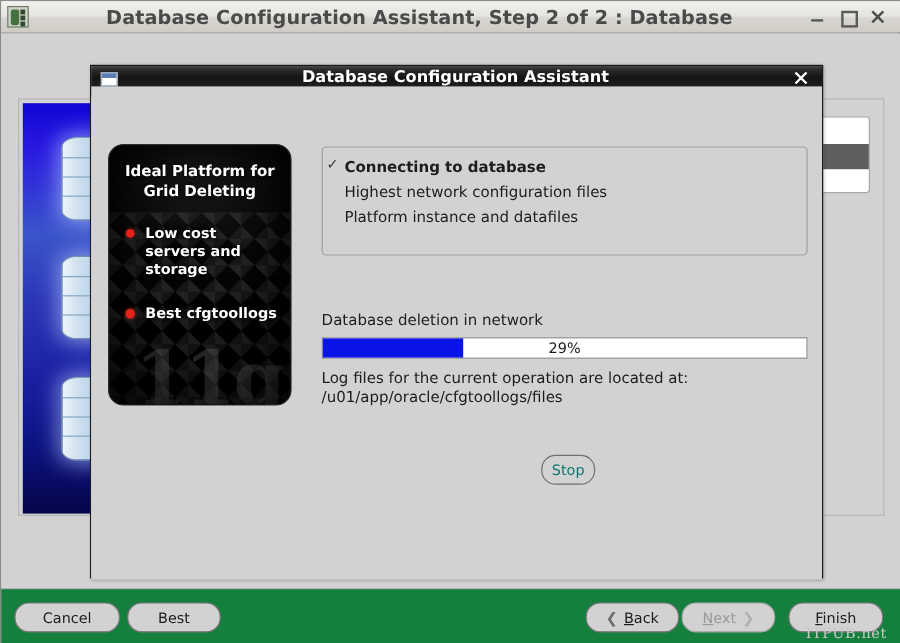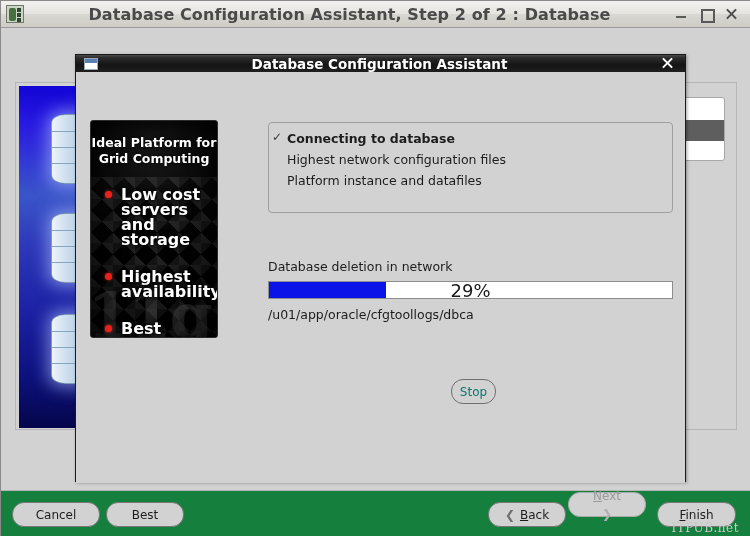--- a/index.html
+++ b/index.html
@@ -160,21 +160,21 @@
     user-select: none;
   }
   .jbtn.disabled { color: #9a9a9a; border-color: #a9a9a9; }
   .jbtn .mn { text-decoration: underline; }
   .chev { font-size: 12px; line-height: 1; color: #6e6e6e; }
   .jbtn.disabled .chev { color: #b0b0b0; }
 
   #btn-cancel { left: 11px;  top: 11px; width: 88px; }
   #btn-help   { left: 105px; top: 11px; width: 78px; }
   #btn-back   { left: 487px; top: 11px; width: 78px; }
-  #btn-next   { left: 567px; top: 1px; width: 78px; flex-direction: column; }
+  #btn-next   { left: 567px; top: 11px; width: 78px; }
   #btn-finish { left: 656px; top: 11px; width: 79px; }
 
   #watermark {
     position: absolute;
     right: 12px; bottom: 2px;
     font-size: 12px;
     color: #c9c9c9;
     letter-spacing: 0.5px;
     font-family: "DejaVu Serif", "Liberation Serif", serif;
     user-select: none;
@@ -188,21 +188,21 @@
     background: #d2d2d2;
     border: 1px solid #1a1a1a;
     box-shadow: 1px 1px 3px rgba(0,0,0,0.35);
   }
   #dialog-titlebar {
     position: absolute;
     left: 0; top: 0;
     width: 100%; height: 17px;
     background: linear-gradient(180deg, #4a4a4a 0%, #2b2b2b 18%, #141414 58%, #1f1f1f 100%);
     display: flex;
-    align-items: center;
+    align-items: flex-end;
   }
   #dialog-icon {
     width: 14px; height: 12px;
     margin-left: 8px;
     flex: none;
     background: #ffffff;
     border: 1px solid #9aa8bb;
     position: relative;
   }
   #dialog-icon::before {
@@ -235,26 +235,26 @@
     position: absolute;
     left: 0; top: 26px;
     width: 100%; height: 402px;
     background: #d2d2d2;
   }
 
   
   #splash-panel {
     position: absolute;
     left: 14px; top: 39px;
-    width: 128px; height: 218px;
+    width: 153px; height: 218px;
     background:
       radial-gradient(ellipse 120% 60% at 50% 8%, #1b1b1b 0%, #080808 55%, #000 100%),
       #000;
     border: 1px solid #2b2b2b;
-    border-radius: 3px;
+    border-radius: 13px;
     overflow: hidden;
     box-shadow: inset 0 0 26px rgba(0,0,0,0.95);
   }
   
   #splash-texture {
     position: absolute;
     left: 0; top: 56px; right: 0; bottom: 0;
     background-image:
       linear-gradient(45deg, rgba(70,70,70,0.55) 25%, transparent 25%, transparent 75%, rgba(70,70,70,0.55) 75%),
       linear-gradient(-45deg, rgba(48,48,48,0.5) 25%, transparent 25%, transparent 75%, rgba(48,48,48,0.5) 75%);
@@ -287,21 +287,21 @@
   }
   #splash-bullets {
     position: absolute;
     left: 14px; right: 8px; top: 66px;
   }
   .splash-bullet {
     position: relative;
     padding-left: 16px;
     margin-bottom: 22px;
     color: #ffffff;
-    font-size: 16px;
+    font-size: 12px;
     font-weight: bold;
     line-height: 15px;
     text-shadow: 0 0 3px #000, 0 0 6px #000;
   }
   .splash-bullet .dot {
     position: absolute;
     left: 0; top: 4px;
     width: 7px; height: 7px;
     border-radius: 50%;
     background: #e8211b;
@@ -354,21 +354,21 @@
     left: 0; top: 0; bottom: 0;
     width: 29%;
     background: #0a13e8;
   }
   #progress-text {
     position: absolute;
     inset: 0;
     display: flex;
     align-items: center;
     justify-content: center;
-    font-size: 18px;
+    font-size: 12px;
     color: #1a1a1a;
   }
 
   #log-note {
     position: absolute;
     left: 192px; top: 226px;
     font-size: 12.5px;
     color: #1d1d1d;
     line-height: 16px;
     white-space: nowrap;
@@ -476,30 +476,29 @@
     </div>
 
     <div id="dialog-body">
 
       <div id="splash-panel">
         <div id="splash-texture"></div>
         <div id="splash-11g">11g</div>
         <div id="splash-vignette"></div>
         <div id="splash-heading">
           <div>Ideal Platform for</div>
-          <div>Grid Computing</div>
+          <div>Grid Deleting</div>
         </div>
         <div id="splash-bullets">
           <div class="splash-bullet">
             <span class="dot"></span>
             <span>Low cost servers and storage</span>
           </div>
           <div class="splash-bullet">
             <span class="dot"></span>
-            <span>Highest availability</span>
           </div>
           <div class="splash-bullet">
             <span class="dot"></span>
             <span>Best cfgtoollogs</span>
           </div>
         </div>
       </div>
 
       <div id="status-box">
         <div class="status-item first">
@@ -514,21 +513,22 @@
         </div>
       </div>
 
       <div id="progress-label">Database deletion in network</div>
       <div id="progress-track">
         <div id="progress-fill" style="width: 29%; background: rgb(10, 19, 232);"></div>
         <div id="progress-text">29%</div>
       </div>
 
       <div id="log-note">
-        <div>/u01/app/oracle/cfgtoollogs/dbca</div>
+        <div>Log files for the current operation are located at:</div>
+        <div>/u01/app/oracle/cfgtoollogs/files</div>
       </div>
 
       <div id="btn-stop">
         <span>Stop</span>
       </div>
 
     </div>
   </div>
 </div>
 

